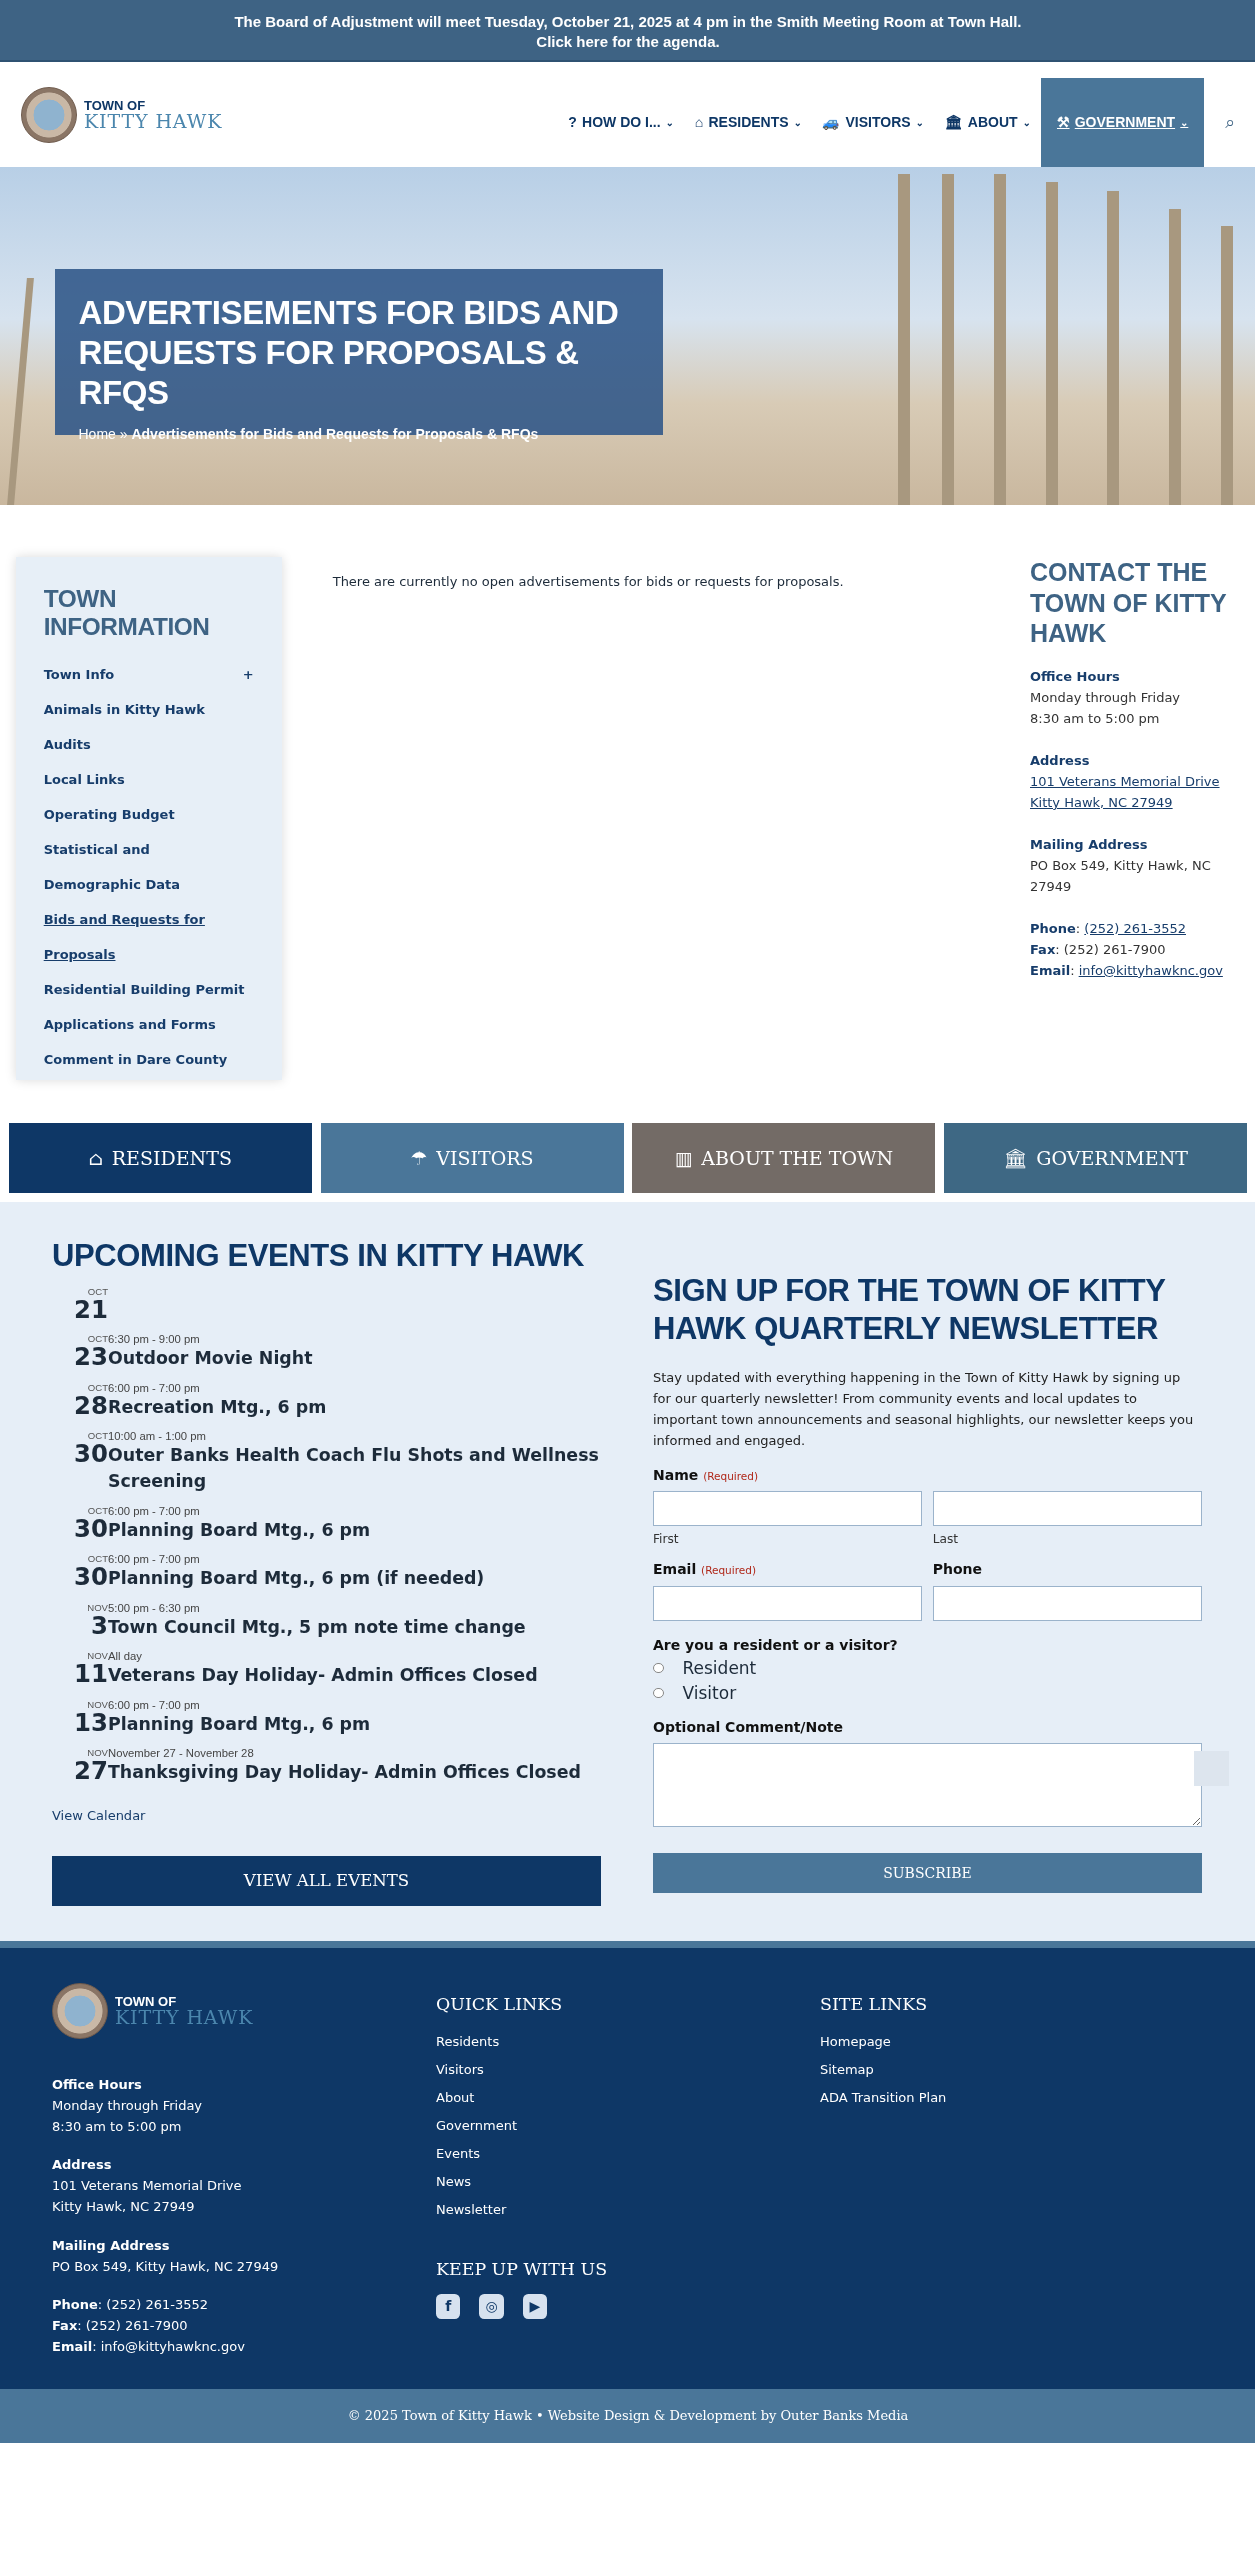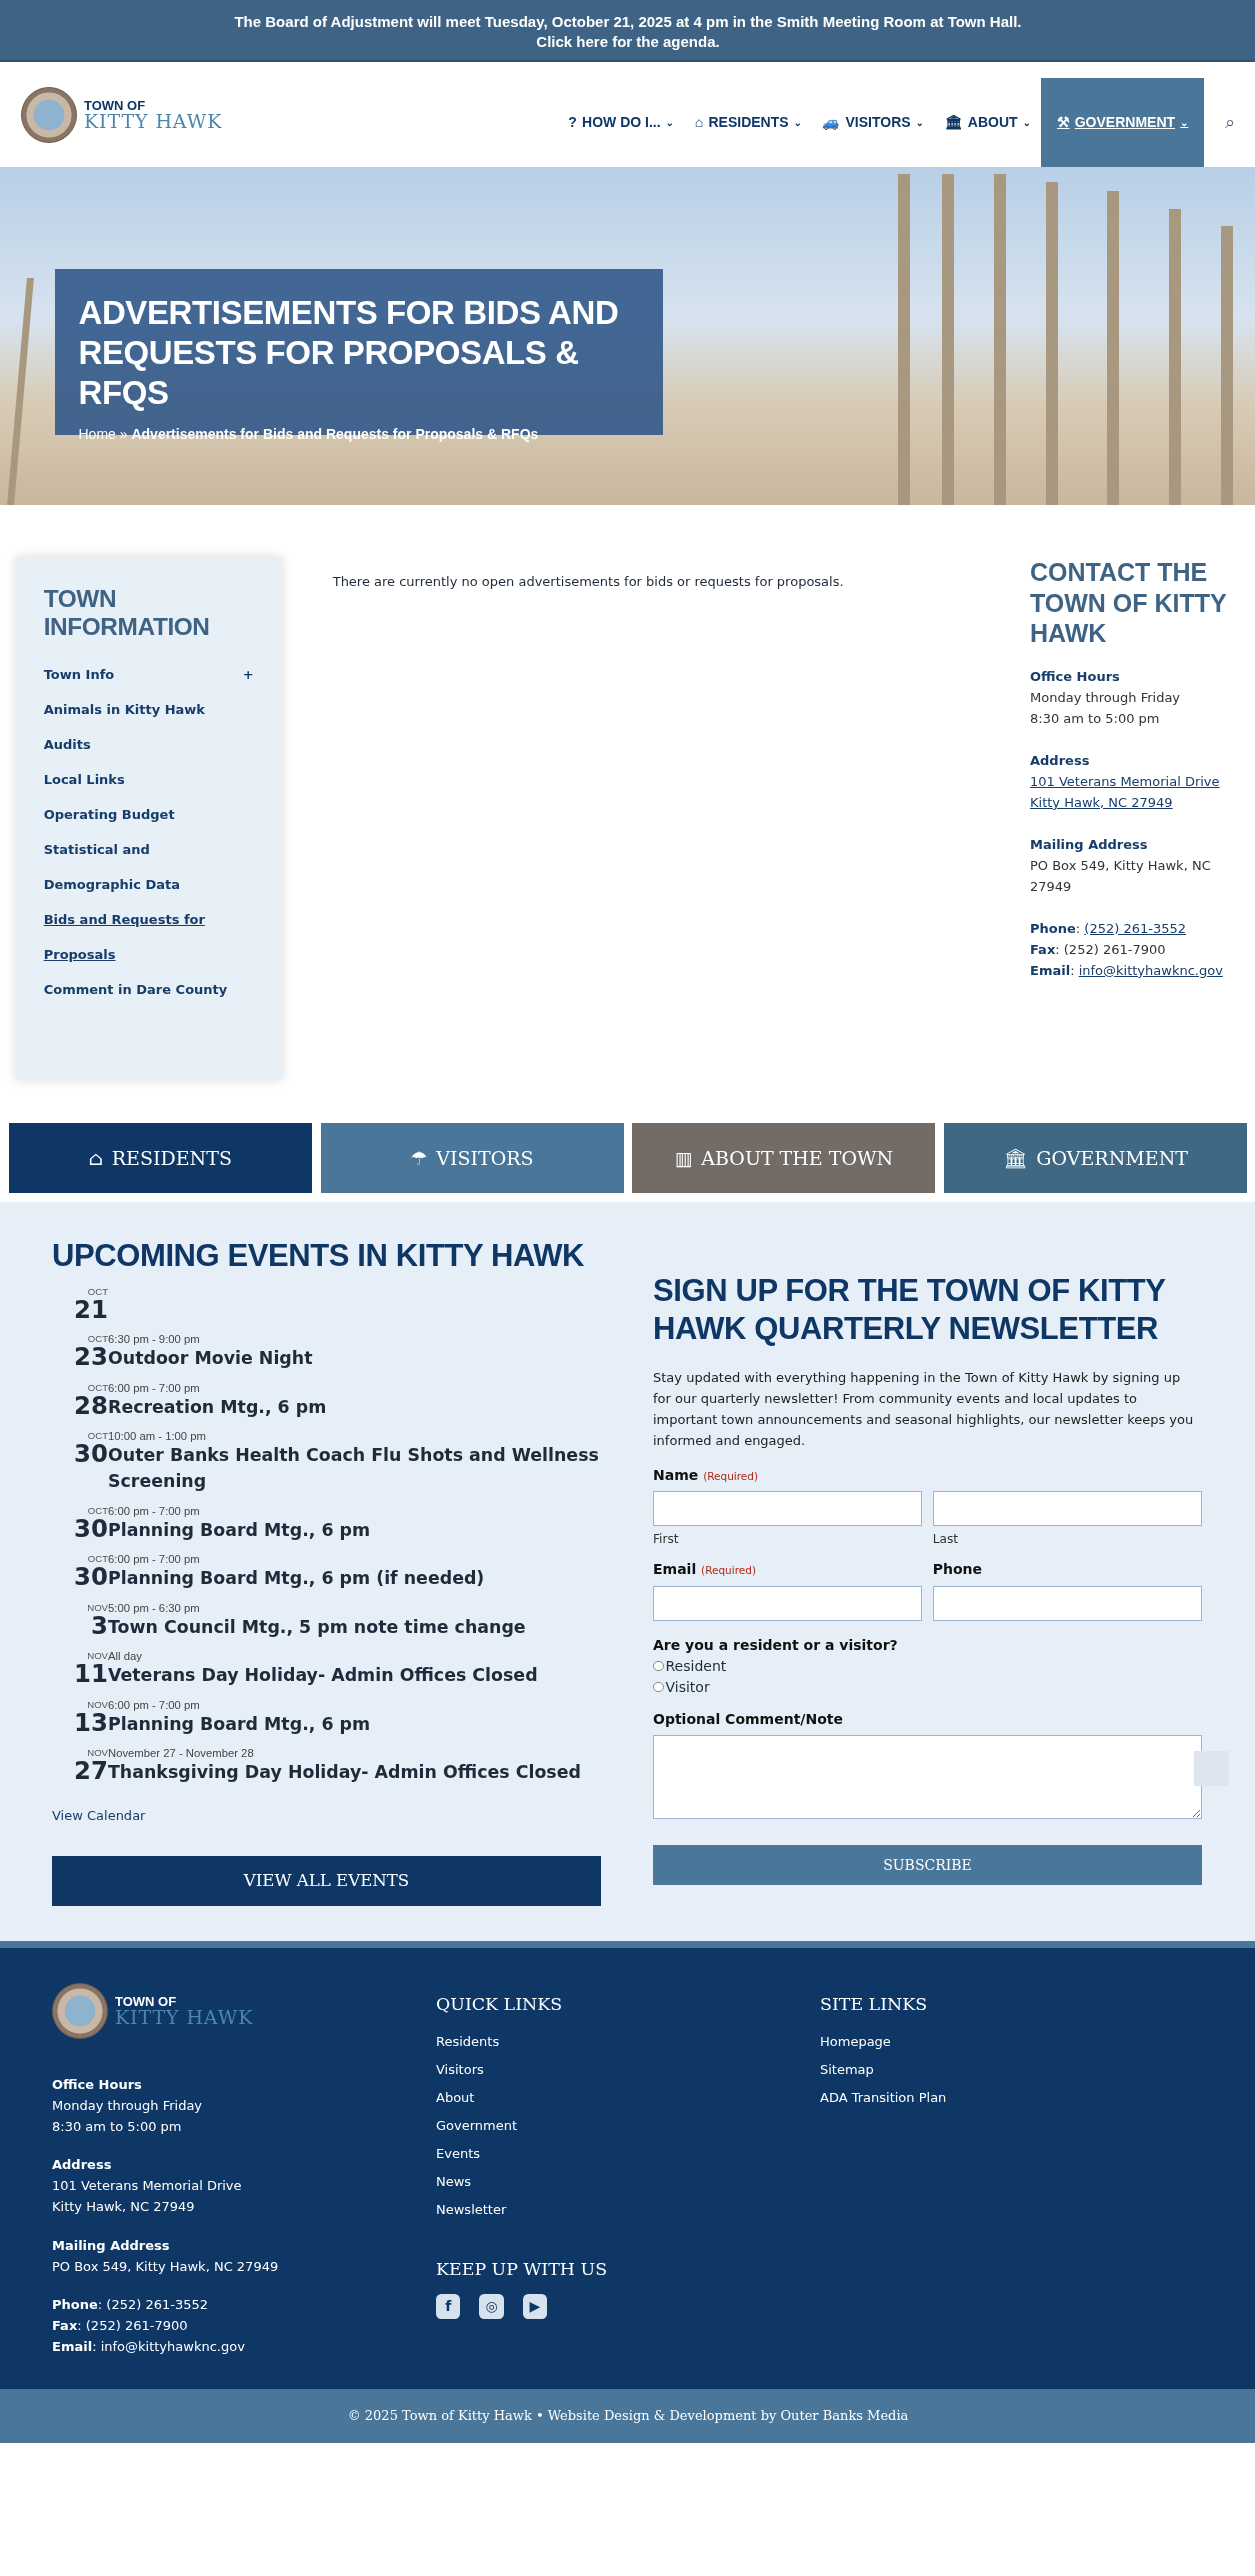--- a/index.html
+++ b/index.html
@@ -61,21 +61,21 @@
 .view-cal{font-size:13px;color:#173d6b;margin-top:23px;display:block}
 .view-all{display:block;background:#0e3766;color:#fff;text-align:center;font-family:"DejaVu Serif",serif;font-size:16.6px;height:50px;line-height:50px;margin-top:33px}
 .newsletter{width:549px;padding-top:35px}
 .nl-desc{font-size:13px;line-height:21px;margin-top:19px;color:#222}
 .f-label{font-weight:bold;font-size:14px;margin-top:15.7px;color:#111}
 .req{color:#b0281a;font-size:10.5px;font-weight:normal}
 .row{display:flex;gap:10.5px}
 .row>div{flex:1}
 .inp{width:100%;height:35px;border:0.9px solid #9bb3cb;background:#fff;margin-top:8.7px}
 .sub{font-size:12.2px;color:#333;margin-top:5.2px}
-.radio{display:flex;align-items:center;gap:2px;font-size:14px;margin-top:5.2px}
+.radio{display:flex;align-items:center;gap:19px;font-size:17px;margin-top:5.2px}
 .radio .r{width:10.5px;height:10.5px;border:0.9px solid #888;border-radius:50%;background:#fff}
 textarea{width:100%;height:84px;border:0.9px solid #9bb3cb;margin-top:8.7px;resize:vertical}
 .subscribe{display:block;width:100%;height:40px;background:#4a7699;color:#fff;font-family:"DejaVu Serif",serif;font-size:14px;margin-top:23px;border:none}
 .disc{font-size:13px;line-height:21px;margin-top:8.7px}
 .disc a{color:#4a7699}
 
 
 .footer{background:#0e3766;border-top:7px solid #4a7699;color:#fff;display:flex;padding:35px 52px 35px 52px;height:448px}
 .fcol{width:395px}
 .f-logo{display:flex;align-items:center;gap:7px;margin-bottom:35px}
@@ -170,20 +170,23 @@
         <span>Local Links</span>
       </a>
     <a class="side-item">
         <span>Operating Budget</span>
       </a>
     <a class="side-item" style="width:192px">
         <span>Statistical and Demographic Data</span>
       </a>
     <a class="side-item current" style="width:174px">
         <span>Bids and Requests for Proposals</span>
+      </a>
+    <a class="side-item" style="width:201px">
+        <span>Residential Building Permit Applications and Forms</span>
       </a>
     <a class="side-item">
         <span>Comment in Dare County</span>
       </a>
   </aside>
   <div class="content">
     <p>There are currently no open advertisements for bids or requests for proposals.</p>
   </div>
   <div class="contact" style="top:52px;left:1030px">
     <h2 class="ct-title">CONTACT THE TOWN OF KITTY HAWK</h2>

